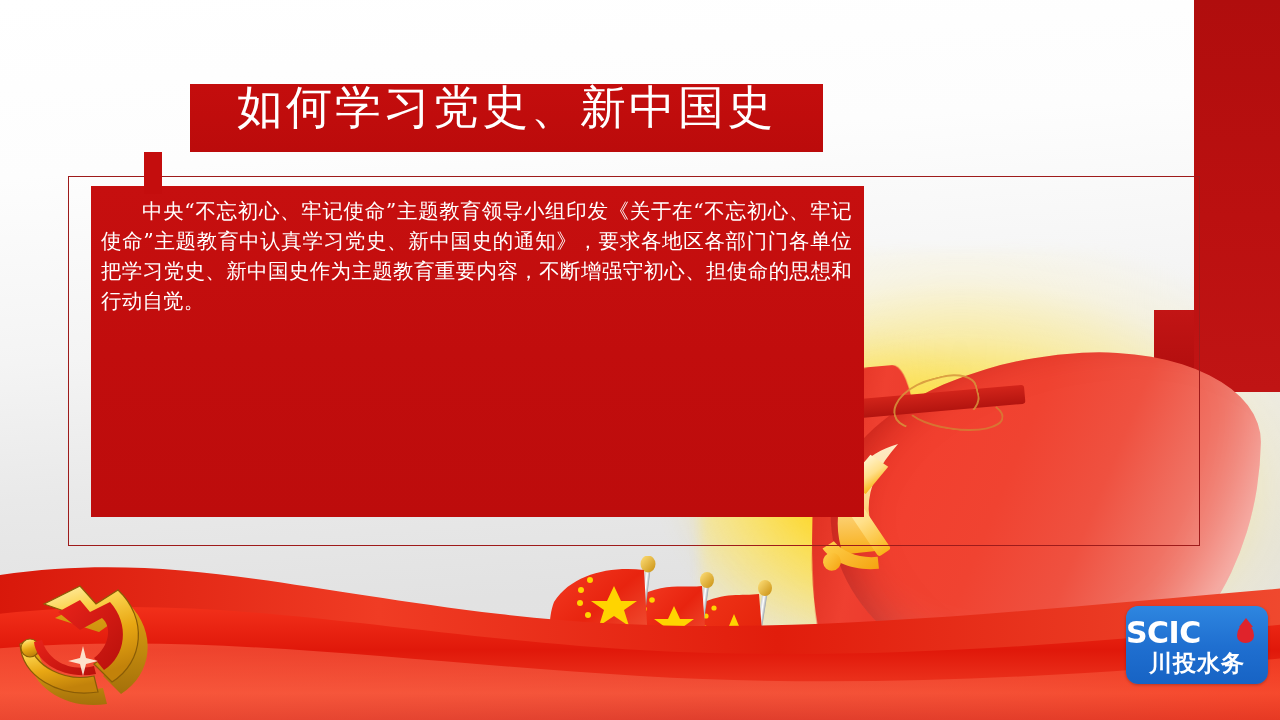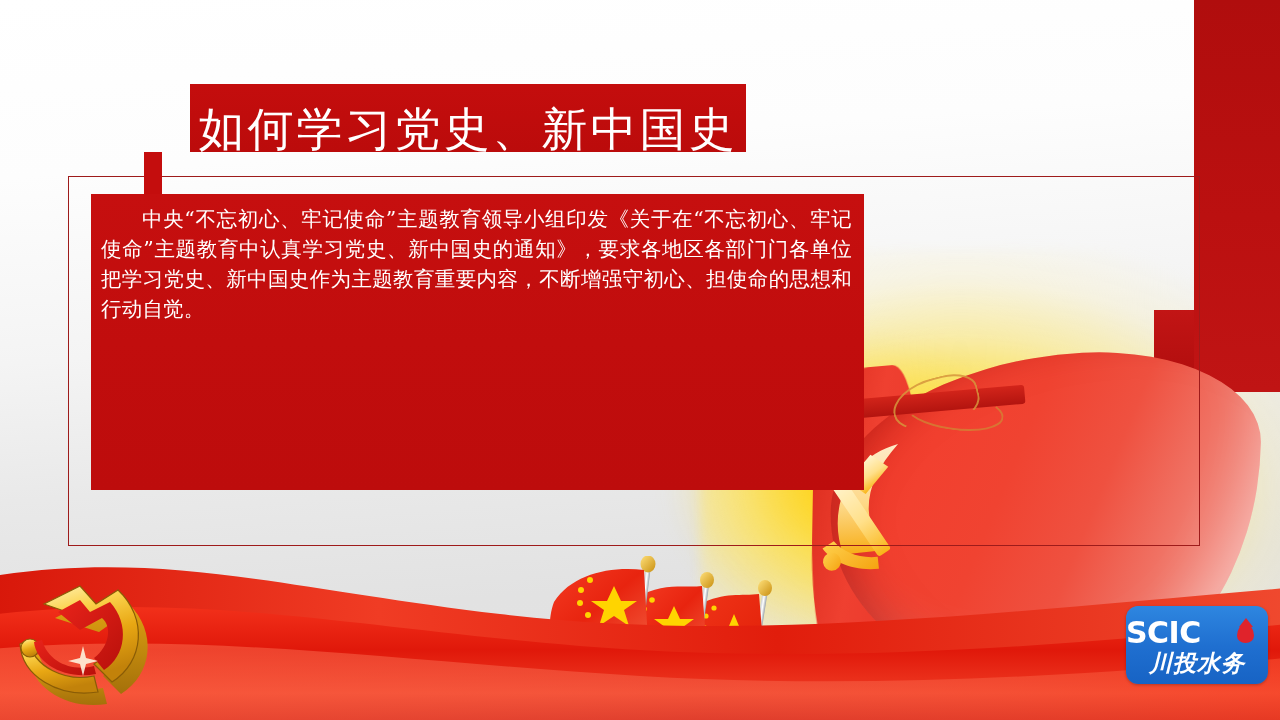--- a/index.html
+++ b/index.html
@@ -139,25 +139,25 @@
   }
 
   
   .gold-emblem { left: 18px; top: 578px; width: 170px; height: 130px; }
 
   
   #title-banner {
     position: absolute;
     left: 190px;
     top: 84px;
-    width: 556px;
+    width: 633px;
     height: 68px;
     background: linear-gradient(180deg, #c40d0d 0%, #bb0b0b 100%);
     display: flex;
-    align-items: flex-end;
+    align-items: flex-start;
     justify-content: center;
     z-index: 6;
   }
   #title-banner .title-text {
     color: #ffffff;
     font-size: 46px;
     letter-spacing: 3px;
     line-height: 1;
     font-family: "DejaVu Serif", "Liberation Serif", serif;
     white-space: nowrap;
@@ -180,23 +180,23 @@
     width: 1130px;
     height: 368px;
     border: 1px solid #9e1b1b;
     z-index: 3;
   }
 
   
   #content-block {
     position: absolute;
     left: 91px;
-    top: 194px;
+    top: 186px;
     width: 773px;
-    height: 296px;
+    height: 331px;
     background: linear-gradient(180deg, #c60f0f 0%, #c10d0d 50%, #bd0c0c 100%);
     z-index: 4;
     padding: 10px 12px 21px 10px;
     box-sizing: border-box;
   }
   #content-block p {
     margin: 0;
     color: #ffffff;
     font-size: 20.5px;
     line-height: 30px;
@@ -261,21 +261,20 @@
     border-bottom: 9px solid #e0232b;
   }
   #logo .logo-cn {
     color: #ffffff;
     font-family: "DejaVu Sans", "Liberation Sans", sans-serif;
     font-weight: bold;
     font-size: 23px;
     letter-spacing: 1px;
     line-height: 1;
     margin-top: 1px;
-    font-style: italic;
   }
 </style>
 </head>
 <body>
 
 <div id="slide">
 
   <div class="bg-layer glow-yellow"></div>
   <div class="bg-layer glow-yellow2"></div>
 

